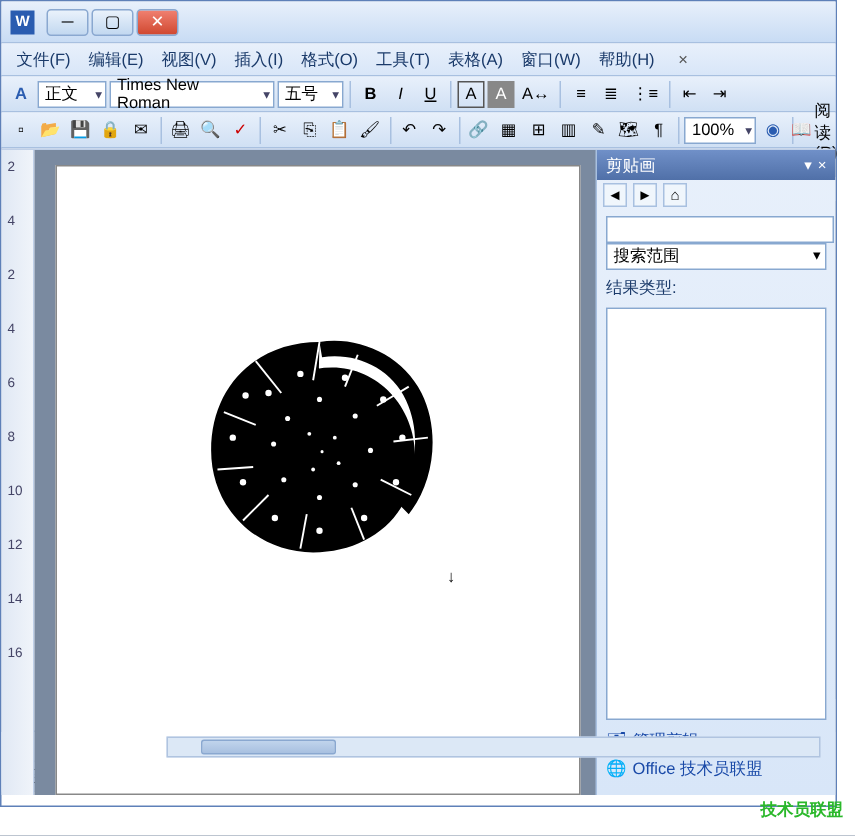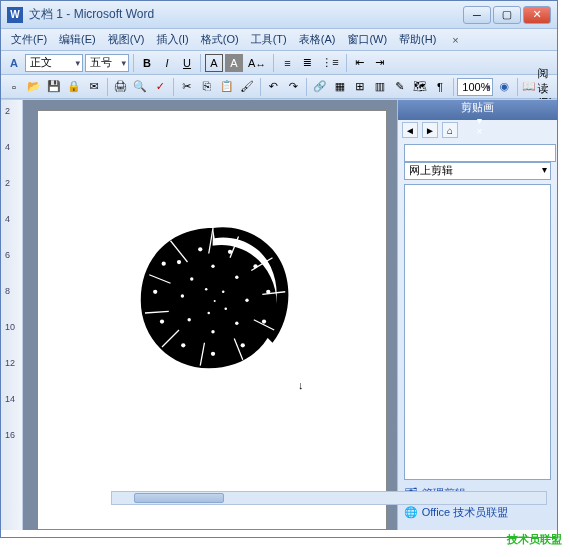--- a/index.html
+++ b/index.html
@@ -22,21 +22,21 @@
 .ruler-area { display: flex; height: 388px; }
 .vruler { width: 22px; background: linear-gradient(90deg,#e0e8f4,#f0f4fa); border-right: 1px solid #c0d0e8; position: relative; }
 .vruler .tick { position: absolute; left: 4px; font-size: 9px; color: #446; }
 .hruler-wrap { flex: 1; display: flex; flex-direction: column; }
 .hruler { height: 18px; background: linear-gradient(#e0e8f4,#f0f4fa); border-bottom: 1px solid #c0d0e8; position: relative; }
 .hruler .tick { position: absolute; top: 2px; font-size: 9px; color: #446; }
 .doc-area { flex: 1; background: #7a8aa0; display: flex; position: relative; overflow: hidden; }
 .page { background: #fff; width: 350px; height: 420px; margin: 10px 0 0 14px; border: 1px solid #888; position: relative; }
 .page .art { position: absolute; left: 90px; top: 100px; width: 170px; height: 170px; }
 .taskpane { width: 160px; background: linear-gradient(#e8f0fb,#d8e6f8); border-left: 1px solid #a8c0e0; display: flex; flex-direction: column; position: absolute; right: 0; top: 0; bottom: 0; }
-.tp-title { height: 20px; background: linear-gradient(#7090c8,#5070a8); color: #fff; display: flex; align-items: center; padding: 0 6px; font-size: 11px; flex-direction: column; }
+.tp-title { height: 20px; background: linear-gradient(#7090c8,#5070a8); color: #fff; display: flex; align-items: center; padding: 0 6px; font-size: 11px; }
 .tp-title .spacer { flex: 1; }
 .tp-title .c { cursor: pointer; margin-left: 4px; font-size: 10px; }
 .tp-nav { height: 20px; display: flex; align-items: center; padding: 0 4px; gap: 4px; }
 .tp-nav .nb { width: 16px; height: 16px; border: 1px solid #a8c0e0; background: #f0f6fc; display: flex; align-items: center; justify-content: center; cursor: pointer; font-size: 10px; }
 .tp-body { padding: 4px 6px; flex: 1; display: flex; flex-direction: column; }
 .tp-label { color: #1a3a6a; margin: 4px 0 2px; font-size: 11px; }
 .tp-row { display: flex; gap: 4px; }
 .tp-input { flex: 1; border: 1px solid #88a8d0; background: #fff; height: 18px; padding: 0 4px; }
 .tp-select { width: 100%; border: 1px solid #88a8d0; background: #fff; height: 18px; padding: 0 4px; position: relative; cursor: pointer; }
 .tp-select::after { content: "▾"; position: absolute; right: 3px; top: 1px; font-size: 10px; }
@@ -52,21 +52,20 @@
 .scrollv .thumb { position: absolute; left: 2px; right: 2px; top: 30px; height: 80px; background: linear-gradient(90deg,#c0d4ec,#a8c0e0); border: 1px solid #8aa8d0; border-radius: 2px; cursor: pointer; }
 .scrollv .arr { height: 16px; display: flex; align-items: center; justify-content: center; background: #dce8f6; cursor: pointer; font-size: 9px; color: #446; }
 </style>
 </head>
 <body>
 
 <div class="window">
 
   <div class="titlebar">
     <span class="icon">W</span>
-    <span class="title">文档 1 - Microsoft Word</span>
     <div class="winbtns">
       <div class="winbtn">─</div>
       <div class="winbtn">▢</div>
       <div class="winbtn close">✕</div>
     </div>
   </div>
 
   <div class="menubar">
     <span class="mitem">文件(F)</span>
     <span class="mitem">编辑(E)</span>
@@ -75,22 +74,25 @@
     <span class="mitem">格式(O)</span>
     <span class="mitem">工具(T)</span>
     <span class="mitem">表格(A)</span>
     <span class="mitem">窗口(W)</span>
     <span class="mitem">帮助(H)</span>
     <span class="x">×</span>
   </div>
 
   <div class="toolbar">
     <div class="tbtn" style="color:#2a5cb0;font-weight:bold">A</div>
-    <div class="combo" style="width:58px">
+    <div class="combo" style="width:46px">
         <span>正文</span>
+      </div>
+    <div class="combo" style="width:110px">
+        <span>Times New Roman</span>
       </div>
     <div class="combo" style="width:44px">
         <span>五号</span>
       </div>
     <div class="sep"></div>
     <div class="tbtn">
         <b>B</b>
       </div>
     <div class="tbtn">
         <i>I</i>
@@ -131,21 +133,21 @@
     <div class="tbtn">↷</div>
     <div class="sep"></div>
     <div class="tbtn">🔗</div>
     <div class="tbtn">▦</div>
     <div class="tbtn">⊞</div>
     <div class="tbtn">▥</div>
     <div class="tbtn">✎</div>
     <div class="tbtn">🗺</div>
     <div class="tbtn">¶</div>
     <div class="sep"></div>
-    <div class="combo" style="width:36px">
+    <div class="combo" style="width:48px">
         <span>100%</span>
       </div>
     <div class="tbtn" style="color:#2a5cb0">◉</div>
     <div class="sep"></div>
     <div class="tbtn">📖<span style="margin-left:2px">阅读(R)</span></div>
   </div>
 
   <div class="ruler-area" style="position:relative">
     <div class="hruler-wrap">
       <div class="hruler">
@@ -252,21 +254,22 @@
             <div class="tp-nav">
               <div class="nb">◄</div>
               <div class="nb">►</div>
               <div class="nb">⌂</div>
             </div>
             <div class="tp-body">
               <div class="tp-row">
                 <input class="tp-input" style="">
 
               </div>
-              <div class="tp-select"><span>网上剪辑</span></div>
+              <div class="tp-select"><span>搜索范围</span></div>
+              <div class="tp-label">结果类型:</div>
               <div class="tp-results"></div>
               <div class="tp-links">
                 <div class="tp-link">
                     <span>🗂</span>
                     <span>管理剪辑...</span>
                   </div>
                 <div class="tp-link">
                     <span>🌐</span>
                     <span>Office 技术员联盟</span>
                   </div>

